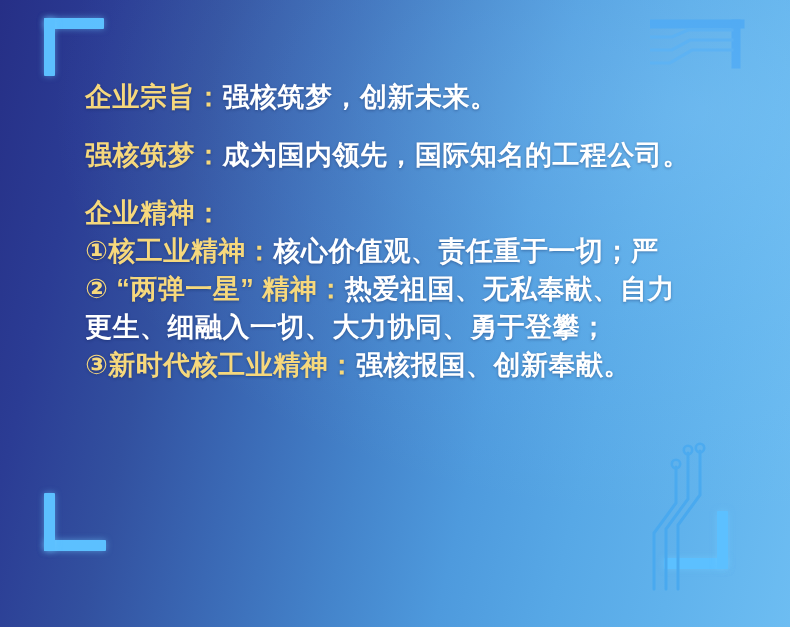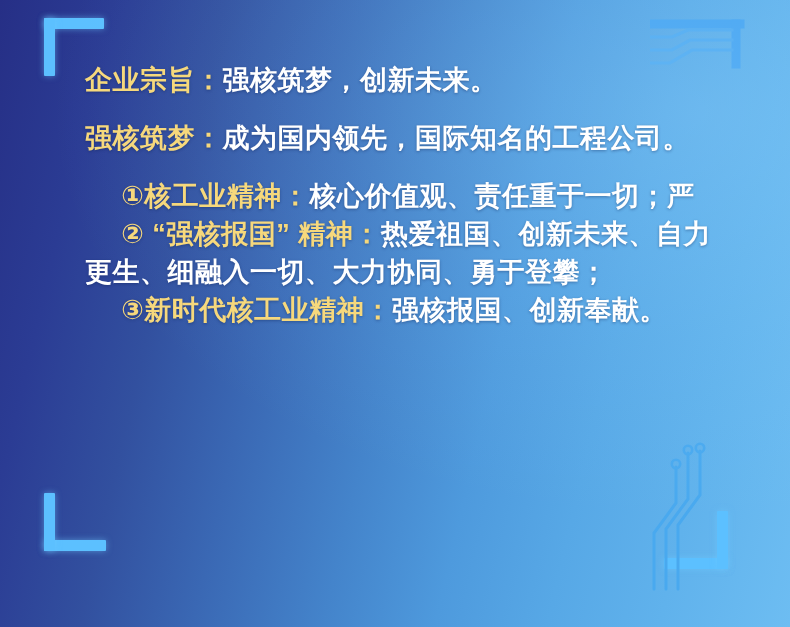--- a/index.html
+++ b/index.html
@@ -79,21 +79,21 @@
     bottom: 30px;
     width: 110px;
     height: 160px;
     pointer-events: none;
   }
 
   
   #culture-text {
     position: absolute;
     left: 85px;
-    top: 61px;
+    top: 78px;
     right: 60px;
     z-index: 5;
     font-weight: bold;
     letter-spacing: 0.5px;
     text-shadow: 0 1px 3px rgba(12, 30, 80, 0.40);
   }
 
   .culture-line {
     color: #ffffff;
     font-size: 27px;
@@ -109,21 +109,20 @@
 
   
   .spirit-line {
     color: #ffffff;
     font-size: 27px;
     line-height: 38px;
     white-space: nowrap;
   }
   .spirit-line .lbl {
     color: #f6d87c;
-    margin-left: 36px;
   }
   .spirit-head {
     color: #f6d87c;
     font-size: 27px;
     line-height: 38px;
   }
 </style>
 </head>
 <body>
 
@@ -172,27 +171,28 @@
     <div class="culture-line gap">
       <span class="lbl">企业宗旨：</span><span>强核筑梦，创新未来。</span>
     </div>
 
     <div class="culture-line gap">
       <span class="lbl">强核筑梦：</span><span>成为国内领先，国际知名的工程公司。</span>
     </div>
 
 
     <div>
+      <div class="spirit-head">企业精神：</div>
 
       <div class="spirit-line">
         <span class="lbl">①核工业精神：</span><span>核心价值观、责任重于一切；严</span>
       </div>
 
       <div class="spirit-line">
-        <span class="lbl">② “强核报国” 精神：</span><span>热爱祖国、创新未来、自力</span>
+        <span class="lbl">② “两弹一星” 精神：</span><span>热爱祖国、无私奉献、自力</span>
       </div>
       <div class="spirit-line">更生、细融入一切、大力协同、勇于登攀；</div>
 
       <div class="spirit-line">
         <span class="lbl">③新时代核工业精神：</span><span>强核报国、创新奉献。</span>
       </div>
     </div>
 
   </div>
 </div>

